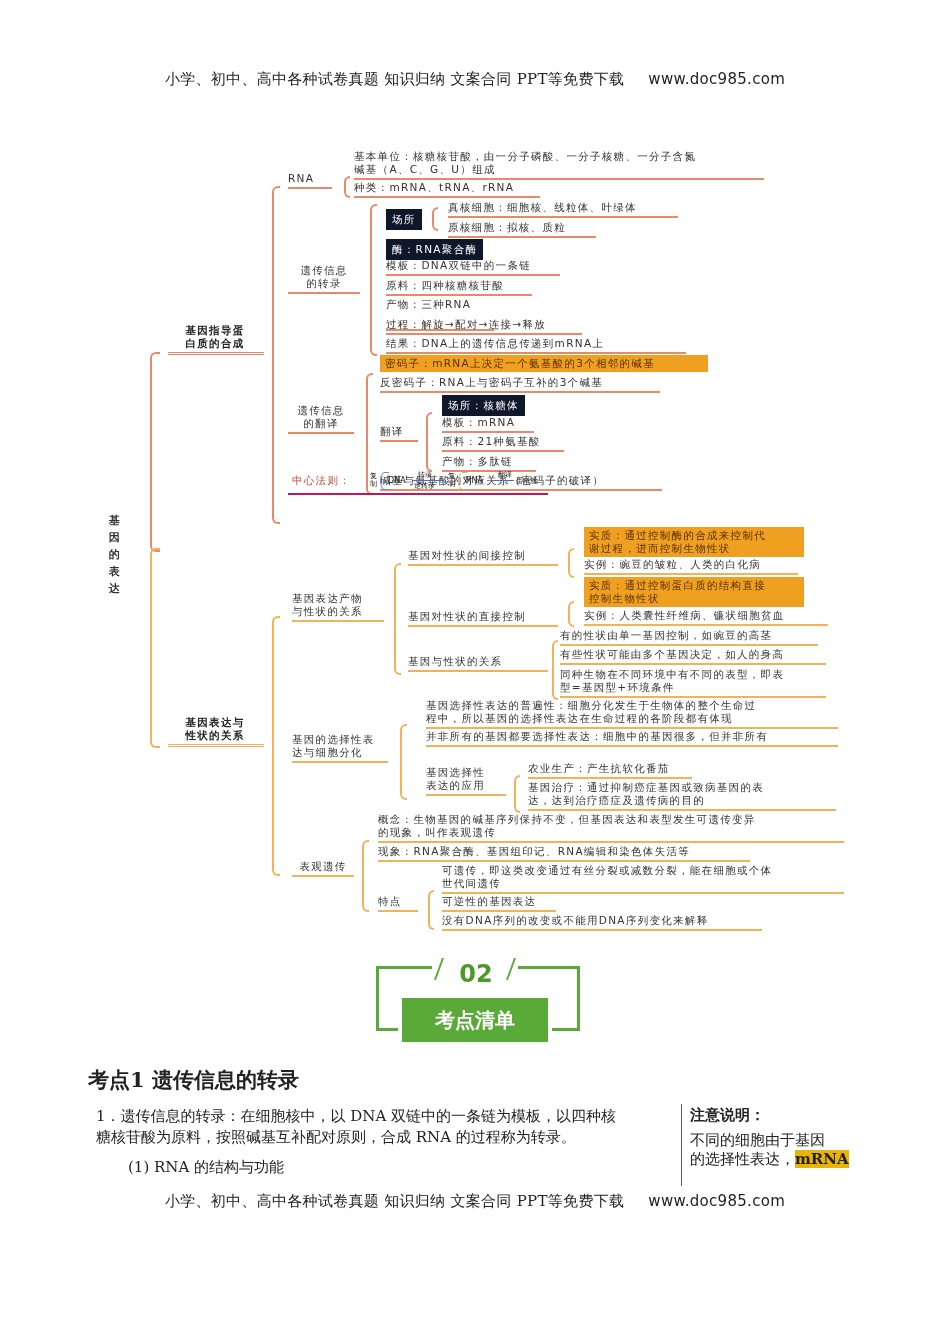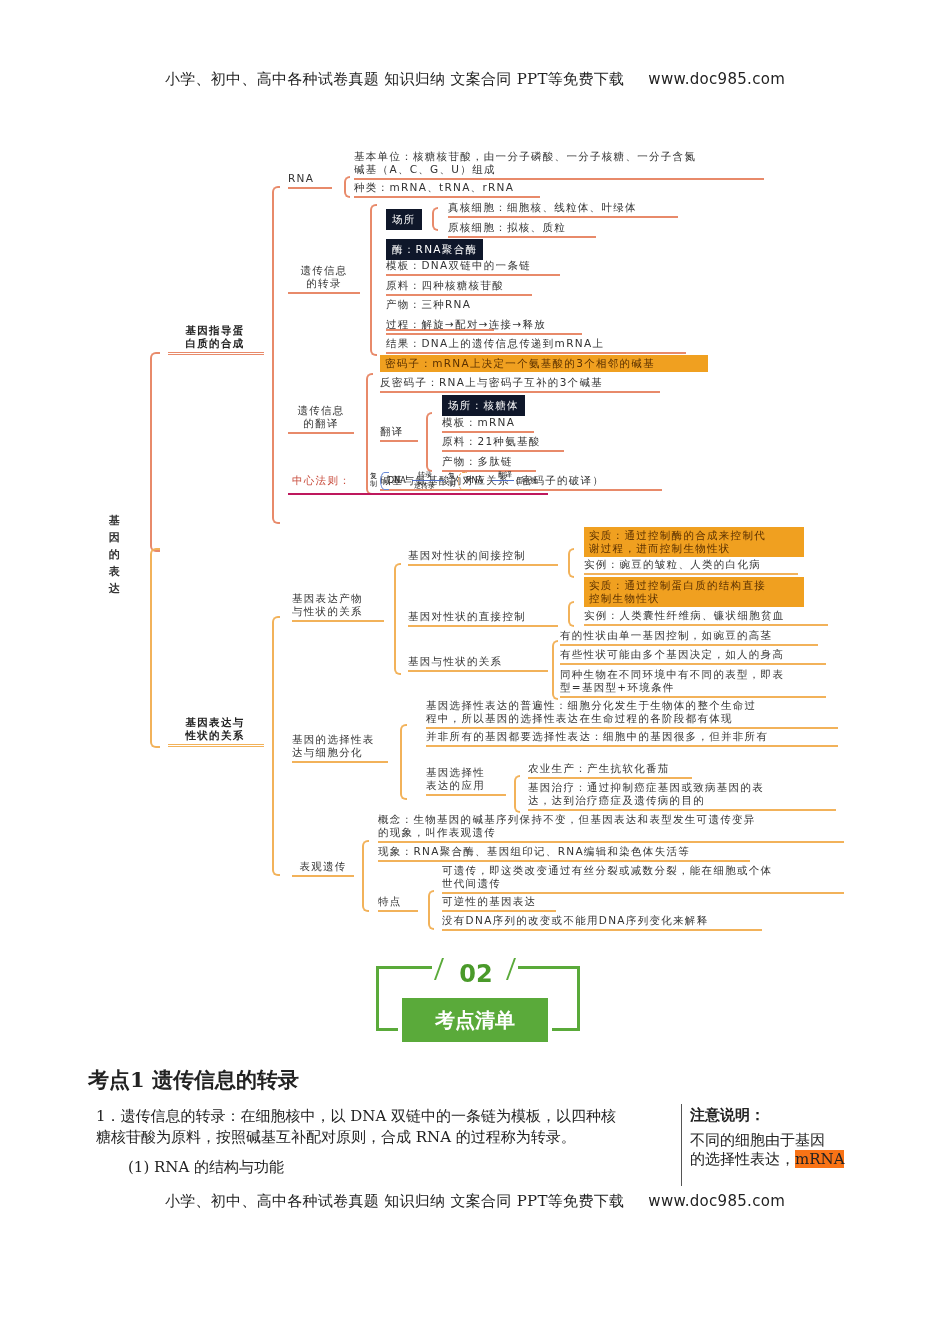--- a/index.html
+++ b/index.html
@@ -25,21 +25,21 @@
   .arc-o { border:1.5px dashed #e8a050; border-right:none; border-radius:50% 0 0 50%; }
 
   
   .banner-box { border:3px solid #5aaa3a; }
   .banner-label { background:#5aaa3a; color:#fff; font-weight:bold; font-size:20px; text-align:center; }
   .banner-num { color:#4a9a2a; font-weight:bold; font-size:24px; font-family:"DejaVu Sans", sans-serif; }
 
   .h2 { font-size:21px; font-weight:bold; font-family:"DejaVu Serif", serif; }
   .body-txt { font-family:"DejaVu Serif", serif; font-size:15px; line-height:21px; color:#222; }
   .note-title { font-weight:bold; font-size:15px; }
-  .hl { background:#f97316; }
+  .hl { background:#eab308;font-weight:bold; }
 </style>
 </head>
 <body>
 
 <div class="abs hdr" style="top:70px;">
   <span>小学、初中、高中各种试卷真题  知识归纳  文案合同  PPT等免费下载</span><span class="url">www.doc985.com</span>
 </div>
 
 <div>
 

